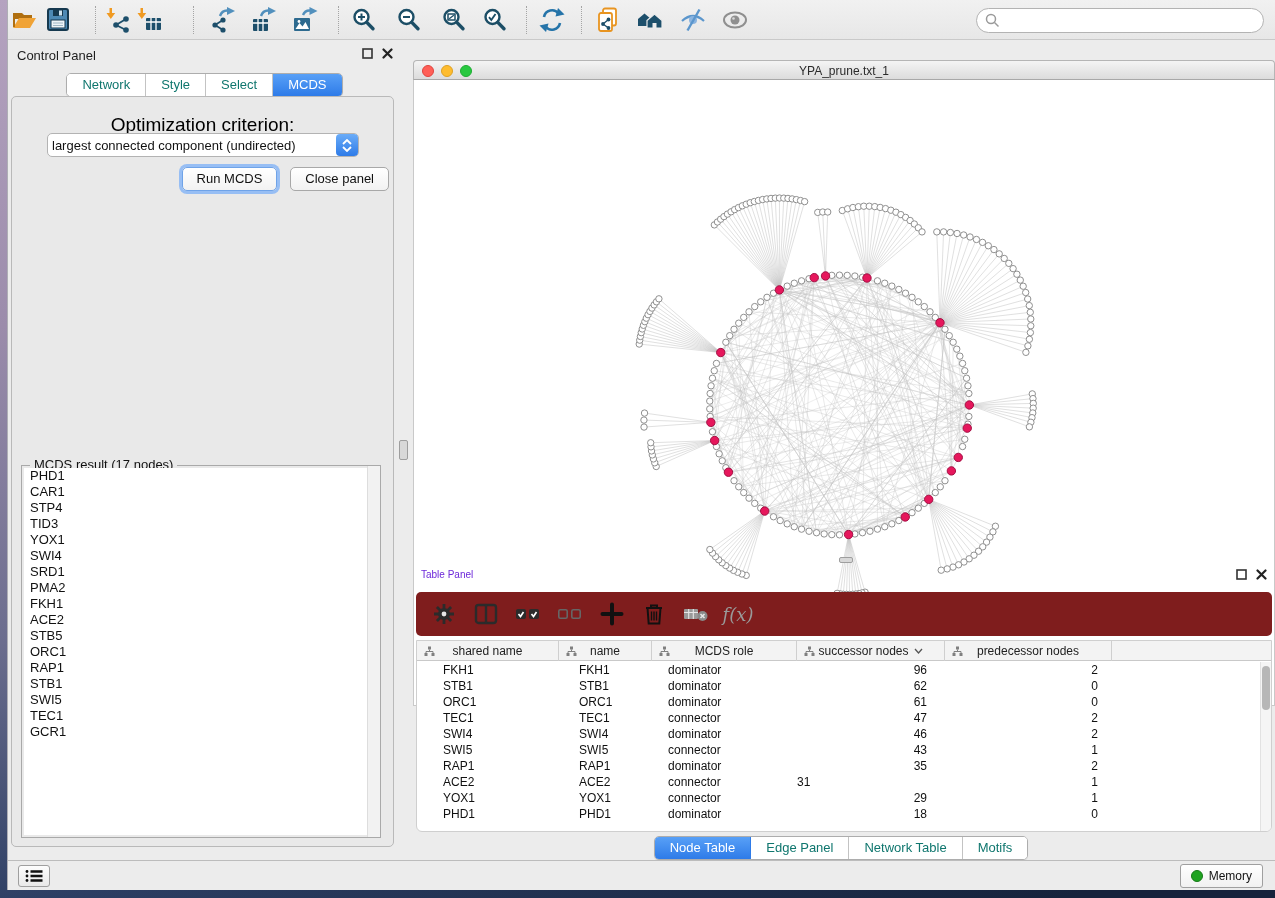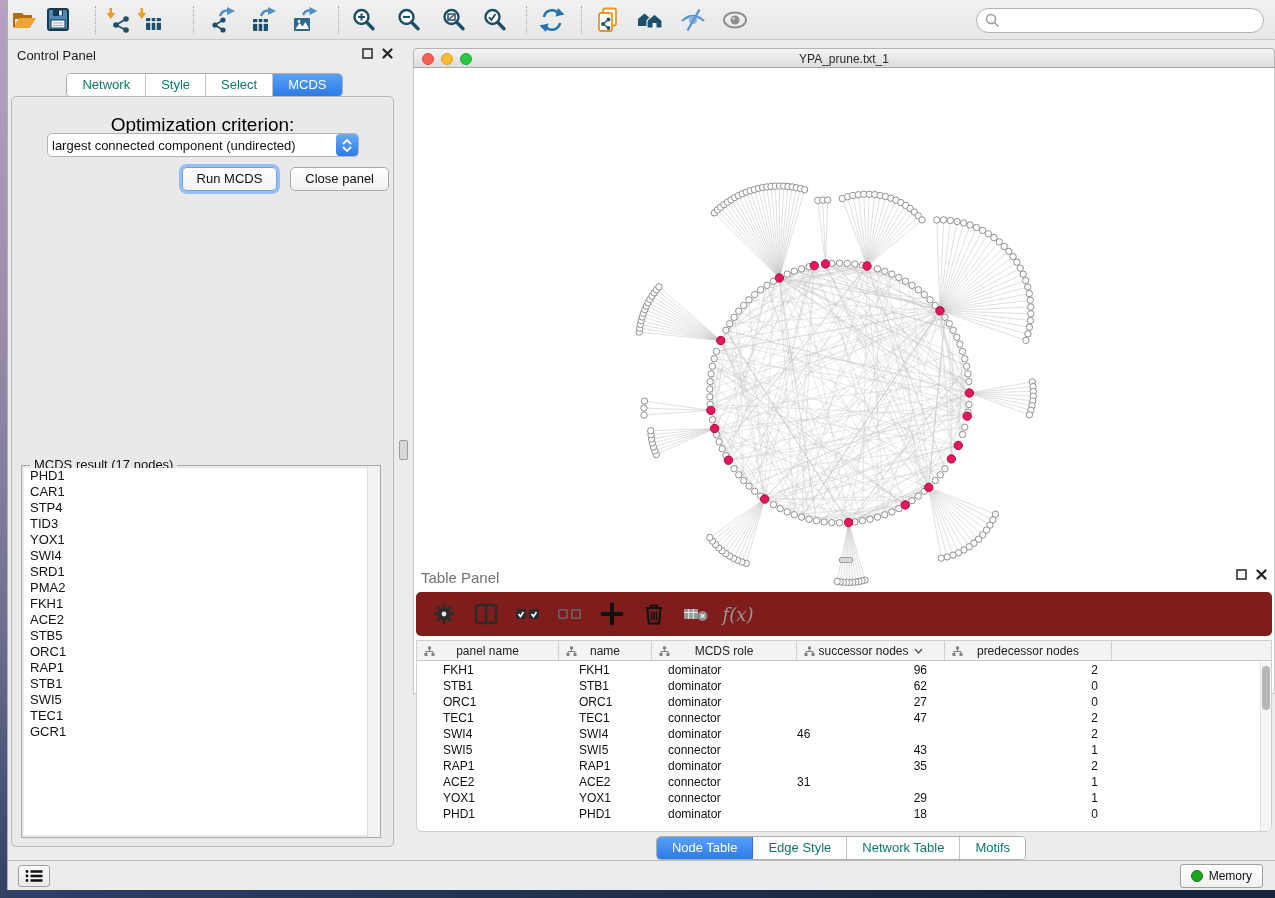--- a/index.html
+++ b/index.html
@@ -54,34 +54,34 @@
   .result-group { position:absolute; left:9px; right:12px; top:368px; height:373px; border:1px solid #a9a9a9; }
   .result-legend { position:absolute; top:-9px; left:8px; background:#e9e9e9; padding:0 4px; font-size:13px; color:#111; }
   .result-list { position:absolute; left:2px; right:2px; top:2px; bottom:2px; background:#fff; overflow:hidden; }
   .result-scroll { position:absolute; right:0; top:0; bottom:0; width:13px; background:#f2f2f2; border-left:1px solid #ddd; }
   .list-item { font-size:13px; color:#111; line-height:16px; padding-left:6px; }
   
   .v-splitter { position:absolute; left:393px; width:6px; top:40px; bottom:30px; background:#ececec; }
   .v-grip { position:absolute; top:400px; left:-2px; width:9px; height:20px; background:#d8d8d8; border:1px solid #9e9e9e; border-radius:2px; }
   
   .right-pane { position:absolute; left:399px; right:0; top:40px; bottom:30px; }
-  .network-window { position:absolute; left:6px; right:0; top:8px; height:646px; }
+  .network-window { position:absolute; left:6px; right:0; top:20px; height:646px; }
   .net-titlebar {
     position:absolute; left:0; right:0; top:0; height:20px;
     background:linear-gradient(#f4f4f4,#dcdcdc); border:1px solid #b5b5b5; border-bottom-color:#a8a8a8;
     border-radius:4px 4px 0 0;
   }
   .traffic { position:absolute; top:4px; width:12px; height:12px; border-radius:50%; }
   .net-title { position:absolute; left:0; right:0; top:3px; text-align:center; font-size:12px; color:#2b2b2b; }
   .net-canvas { position:absolute; left:0; right:0; top:20px; bottom:0; background:#fff; border:1px solid #c9c9c9; border-top:none; }
   .h-splitter { position:absolute; left:0; right:0; top:517px; height:6px; }
   .h-grip { position:absolute; left:432px; top:0; width:14px; height:6px; background:#d8d8d8; border:1px solid #9e9e9e; border-radius:2px; }
   
   .table-panel { position:absolute; left:0; right:0; top:523px; bottom:0; }
-  .tp-title { position:absolute; left:14px; top:6px; font-size:15px; color:#737373; }
+  .tp-title { position:absolute; left:14px; top:6px; font-size:10px; color:#6d28d9; }
   .tp-toolbar { position:absolute; left:9px; right:3px; top:29px; height:44px; background:#7f1d1d; border-radius:5px; display:flex; align-items:center; gap:14px; padding-left:14px; }
   .tp-btn { width:28px; height:28px; display:flex; align-items:center; justify-content:center; }
   .fx-label { font-family:"DejaVu Serif", serif; font-style:italic; font-size:18px; color:#9a9a9a; }
   .tp-body { position:absolute; left:9px; right:3px; top:77px; height:192px; background:#fff; border:1px solid #cfcfcf; border-radius:0 0 6px 6px; overflow:hidden; }
   .thead { position:absolute; left:0; right:0; top:0; height:20px; background:#f3f3f3; border-bottom:1px solid #c9c9c9; display:flex; }
   .th { position:relative; height:20px; border-right:1px solid #cfcfcf; display:flex; align-items:center; justify-content:center; font-size:12px; color:#222; gap:5px; }
   .th .h-icon { position:absolute; left:7px; top:5px; }
   .tbody { position:absolute; left:0; right:0; top:21px; bottom:0; }
   .tr { display:flex; height:16px; }
   .td { font-size:12px; color:#111; line-height:16px; white-space:nowrap; overflow:hidden; }
@@ -1065,21 +1065,21 @@
 
       <div class="tp-body">
         <div class="thead" id="table-head">
             <div class="th" style="width: 142px;">
               <svg class="h-icon" width="11" height="11" viewBox="0 0 11 11">
                 <rect x="4" y="0.5" width="3" height="3" fill="#808080"></rect>
                 <rect x="0.5" y="7" width="3" height="3" fill="#808080"></rect>
                 <rect x="7.5" y="7" width="3" height="3" fill="#808080"></rect>
                 <path d="M5.5 3.5v2M2 7V5.5h7V7" stroke="#808080" fill="none"></path>
               </svg>
-              <span>panel name</span>
+              <span>shared name</span>
             </div>
             <div class="th" style="width: 93px;">
               <svg class="h-icon" width="11" height="11" viewBox="0 0 11 11">
                 <rect x="4" y="0.5" width="3" height="3" fill="#808080"></rect>
                 <rect x="0.5" y="7" width="3" height="3" fill="#808080"></rect>
                 <rect x="7.5" y="7" width="3" height="3" fill="#808080"></rect>
                 <path d="M5.5 3.5v2M2 7V5.5h7V7" stroke="#808080" fill="none"></path>
               </svg>
               <span>name</span>
             </div>
@@ -1126,35 +1126,35 @@
               <div class="td" style="width: 142px; padding-left: 26px;">STB1</div>
               <div class="td" style="width: 93px; padding-left: 20px;">STB1</div>
               <div class="td" style="width: 145px; padding-left: 16px;">dominator</div>
               <div class="td" style="width: 148px; padding-right: 18px; text-align: right;">62</div>
               <div class="td" style="width: 167px; padding-right: 14px; text-align: right;">0</div>
             </div>
             <div class="tr">
               <div class="td" style="width: 142px; padding-left: 26px;">ORC1</div>
               <div class="td" style="width: 93px; padding-left: 20px;">ORC1</div>
               <div class="td" style="width: 145px; padding-left: 16px;">dominator</div>
-              <div class="td" style="width: 148px; padding-right: 18px; text-align: right;">27</div>
+              <div class="td" style="width: 148px; padding-right: 18px; text-align: right;">61</div>
               <div class="td" style="width: 167px; padding-right: 14px; text-align: right;">0</div>
             </div>
             <div class="tr">
               <div class="td" style="width: 142px; padding-left: 26px;">TEC1</div>
               <div class="td" style="width: 93px; padding-left: 20px;">TEC1</div>
               <div class="td" style="width: 145px; padding-left: 16px;">connector</div>
               <div class="td" style="width: 148px; padding-right: 18px; text-align: right;">47</div>
               <div class="td" style="width: 167px; padding-right: 14px; text-align: right;">2</div>
             </div>
             <div class="tr">
               <div class="td" style="width: 142px; padding-left: 26px;">SWI4</div>
               <div class="td" style="width: 93px; padding-left: 20px;">SWI4</div>
               <div class="td" style="width: 145px; padding-left: 16px;">dominator</div>
-              <div class="td" style="width: 148px; padding-right: 18px; text-align: left;">46</div>
+              <div class="td" style="width: 148px; padding-right: 18px; text-align: right;">46</div>
               <div class="td" style="width: 167px; padding-right: 14px; text-align: right;">2</div>
             </div>
             <div class="tr">
               <div class="td" style="width: 142px; padding-left: 26px;">SWI5</div>
               <div class="td" style="width: 93px; padding-left: 20px;">SWI5</div>
               <div class="td" style="width: 145px; padding-left: 16px;">connector</div>
               <div class="td" style="width: 148px; padding-right: 18px; text-align: right;">43</div>
               <div class="td" style="width: 167px; padding-right: 14px; text-align: right;">1</div>
             </div>
             <div class="tr">
@@ -1187,21 +1187,21 @@
             </div>
           </div>
         <div class="table-scroll">
             <div class="table-thumb"></div>
           </div>
       </div>
 
       <div class="tp-tabs">
         <div class="seg-group" id="tp-tab-group">
             <div class="seg active">Node Table</div>
-            <div class="seg">Edge Style</div>
+            <div class="seg">Edge Panel</div>
             <div class="seg">Network Table</div>
             <div class="seg">Motifs</div>
           </div>
       </div>
     </div>
   </div>
 
   <div class="status-bar">
     <div class="menu-list-btn">
       <svg width="18" height="14" viewBox="0 0 18 14">

